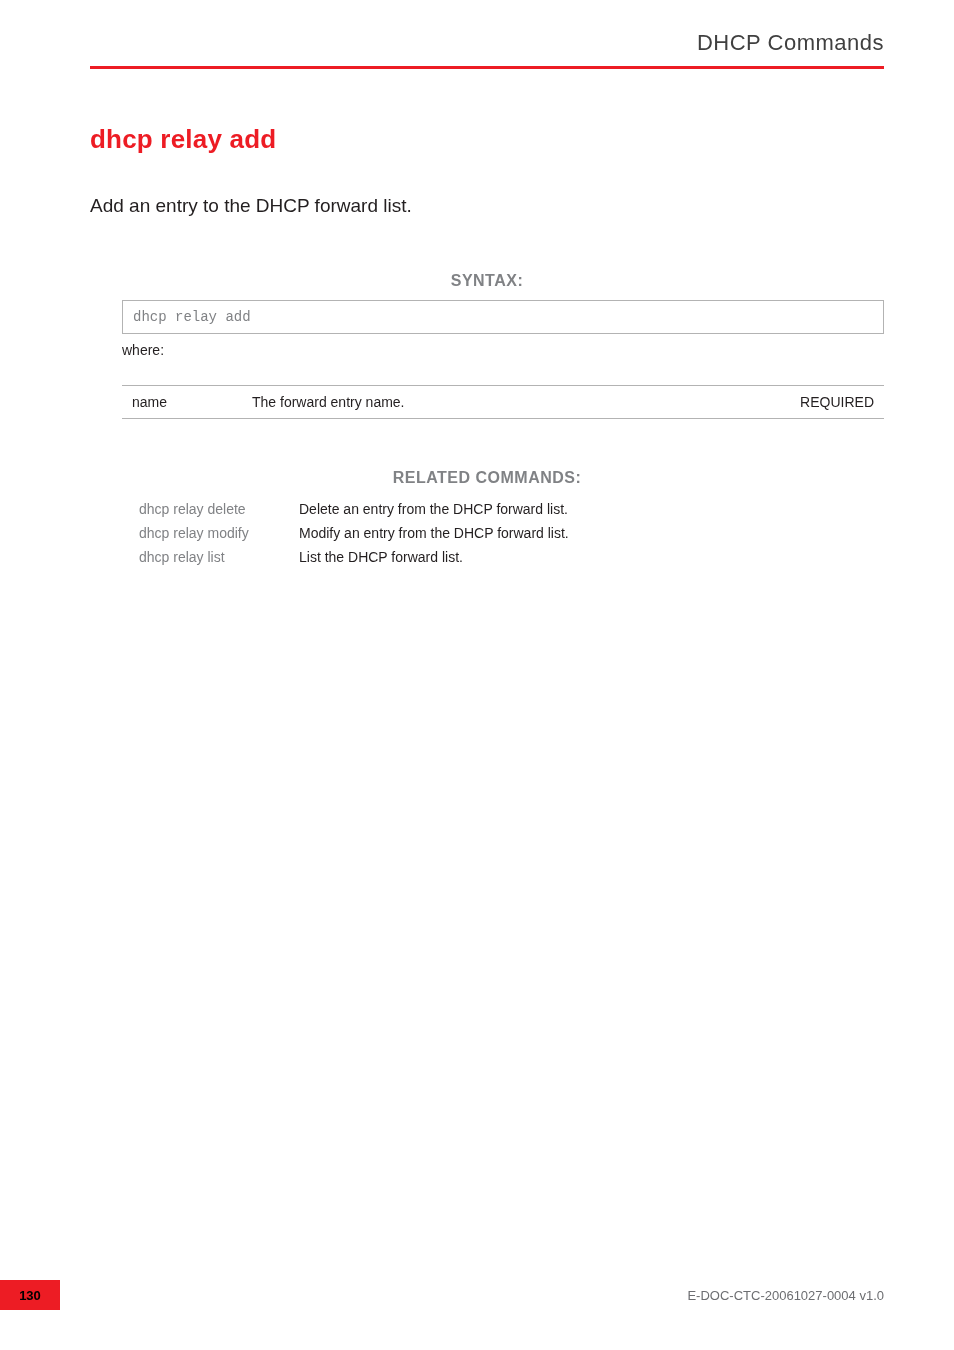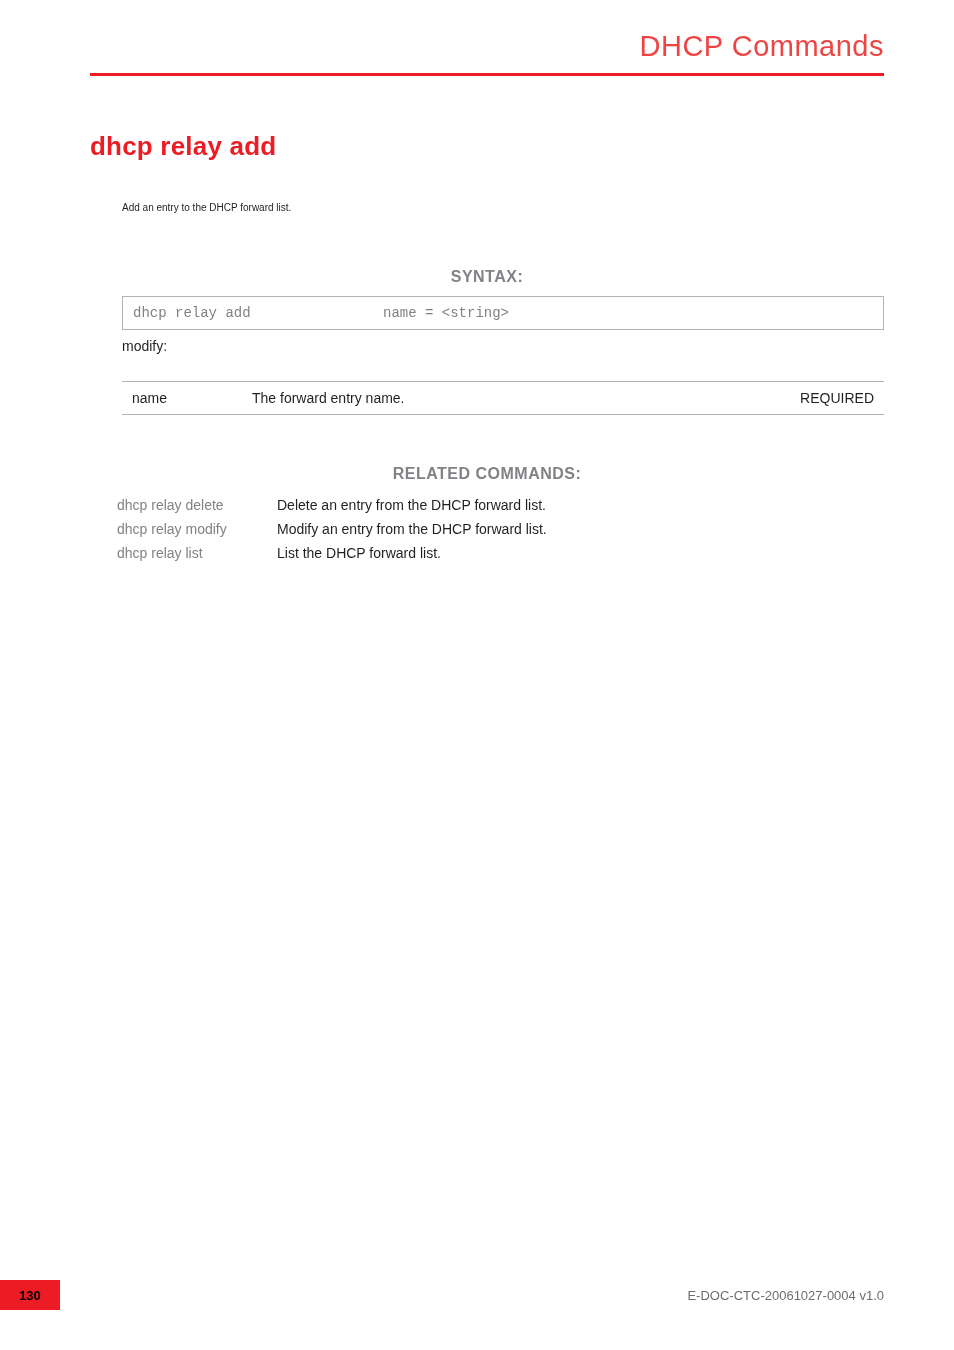--- a/index.html
+++ b/index.html
@@ -9,41 +9,40 @@
     width: 954px;
     height: 1350px;
     position: relative;
     color: #231f20;
   }
   .page {
     padding: 30px 70px 0 90px;
   }
   .running-head {
     text-align: right;
-    font-size: 29px;
+    font-size: 22px;
     font-weight: 300;
-    color: #ef4444;
+    color: #404040;
     letter-spacing: 0.5px;
     margin-bottom: 10px;
   }
   .red-rule {
     height: 3px;
     background: #ed1c24;
     margin-bottom: 55px;
   }
   .command-title {
     color: #ed1c24;
     font-size: 26px;
     font-weight: 700;
     margin-bottom: 40px;
     letter-spacing: 0.2px;
   }
   .intro {
-    margin-left: 32px;
-    font-size: 10px;
+    font-size: 19px;
     margin-bottom: 55px;
   }
   .section-label {
     color: #808285;
     font-size: 16px;
     font-weight: 700;
     letter-spacing: 0.5px;
     margin-bottom: 10px;
     text-align: center;
   }
@@ -74,21 +73,21 @@
   .param-table td {
     border-top: 1px solid #b3b3b3;
     border-bottom: 1px solid #b3b3b3;
     padding: 8px 10px;
     font-size: 14px;
     vertical-align: top;
   }
   .param-table .p-name { width: 120px; }
   .param-table .p-req  { width: 110px; text-align: right; }
   .related-block {
-    margin-left: 27px;
+    margin-left: 49px;
     margin-top: 14px;
   }
   .rel-row {
     display: flex;
     font-size: 14px;
     margin-bottom: 8px;
   }
   .rel-cmd {
     color: #808285;
     width: 160px;
@@ -131,23 +130,22 @@
   <div class="red-rule"></div>
 
   <h1 class="command-title">dhcp relay add</h1>
 
   <p class="intro">Add an entry to the DHCP forward list.</p>
 
   <div class="section-label">SYNTAX:</div>
   <div class="syntax-block">
     <div class="codebox">
       <span class="cmd">dhcp relay add</span>
-      <span class="args">name = &lt;string&gt;</span>
     </div>
-    <div class="where">modify:</div>
+    <div class="where">where:</div>
     <table class="param-table">
       <tbody>
           <tr>
         <td class="p-name">name</td>
         <td>The forward entry name.</td>
         <td class="p-req">REQUIRED</td>
       </tr>
     </tbody>
       </table>
   </div>

